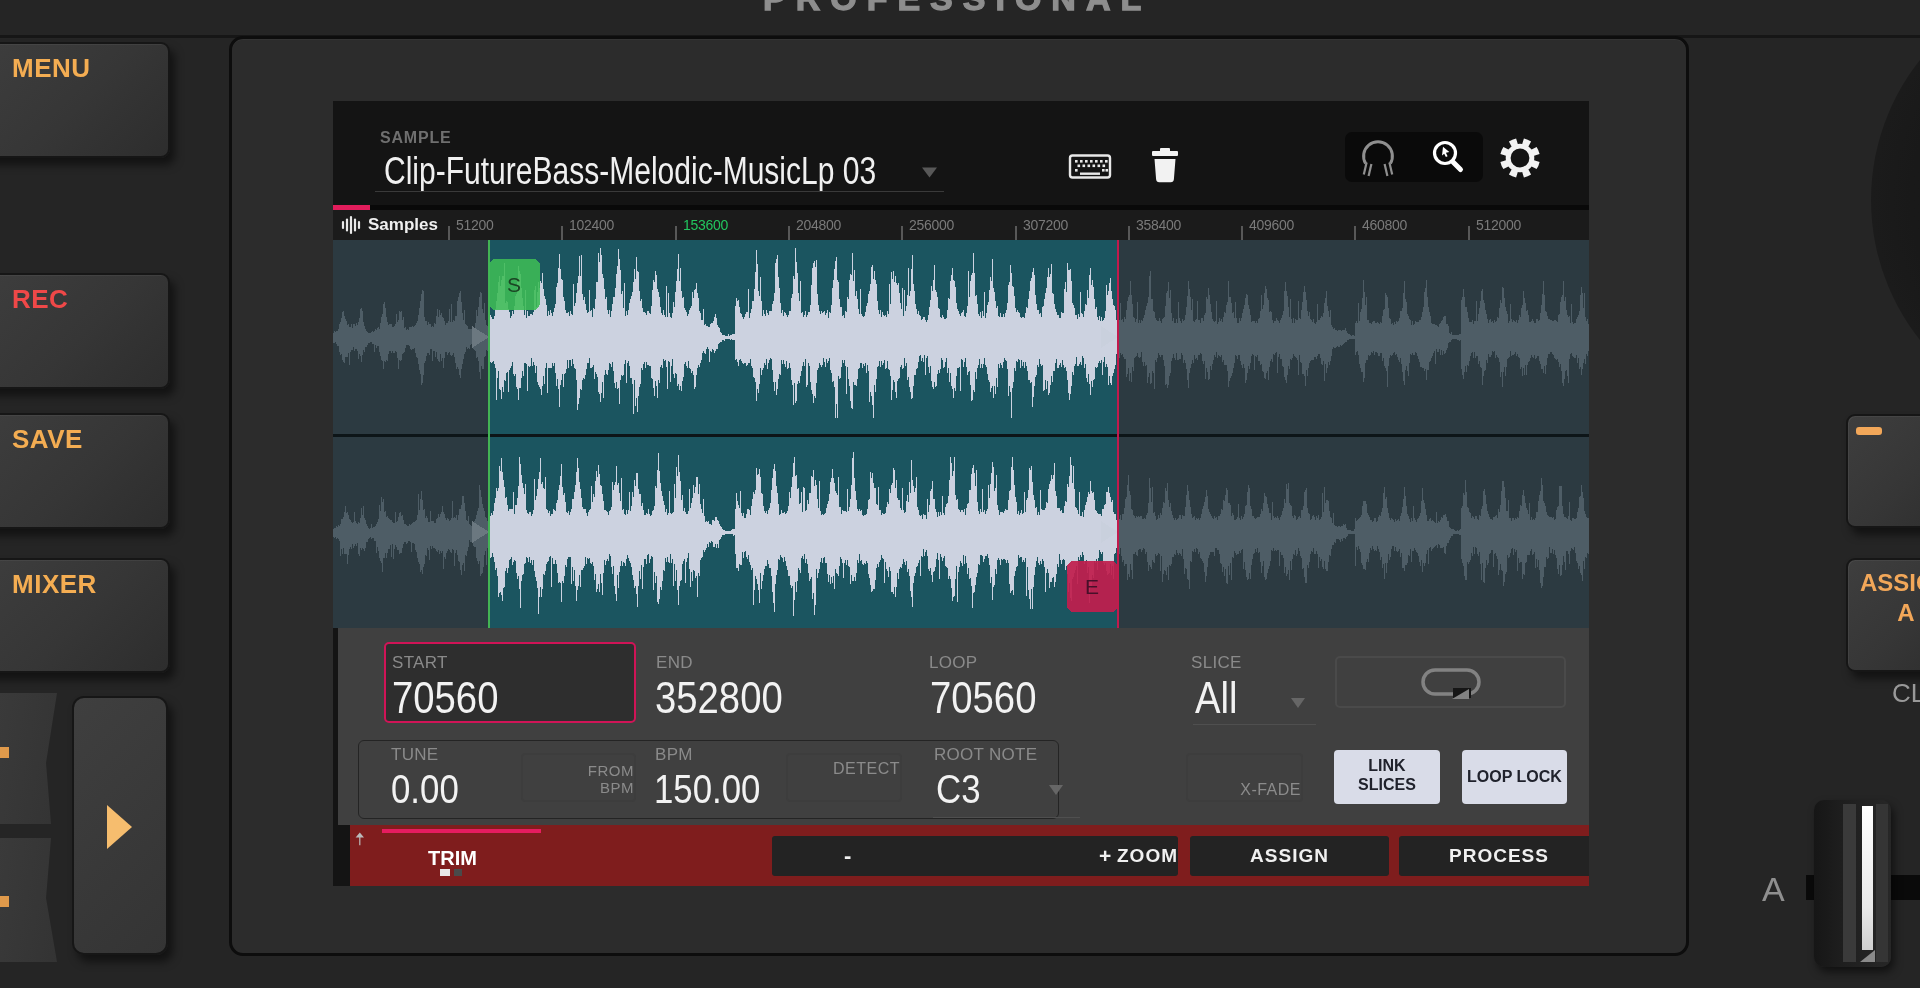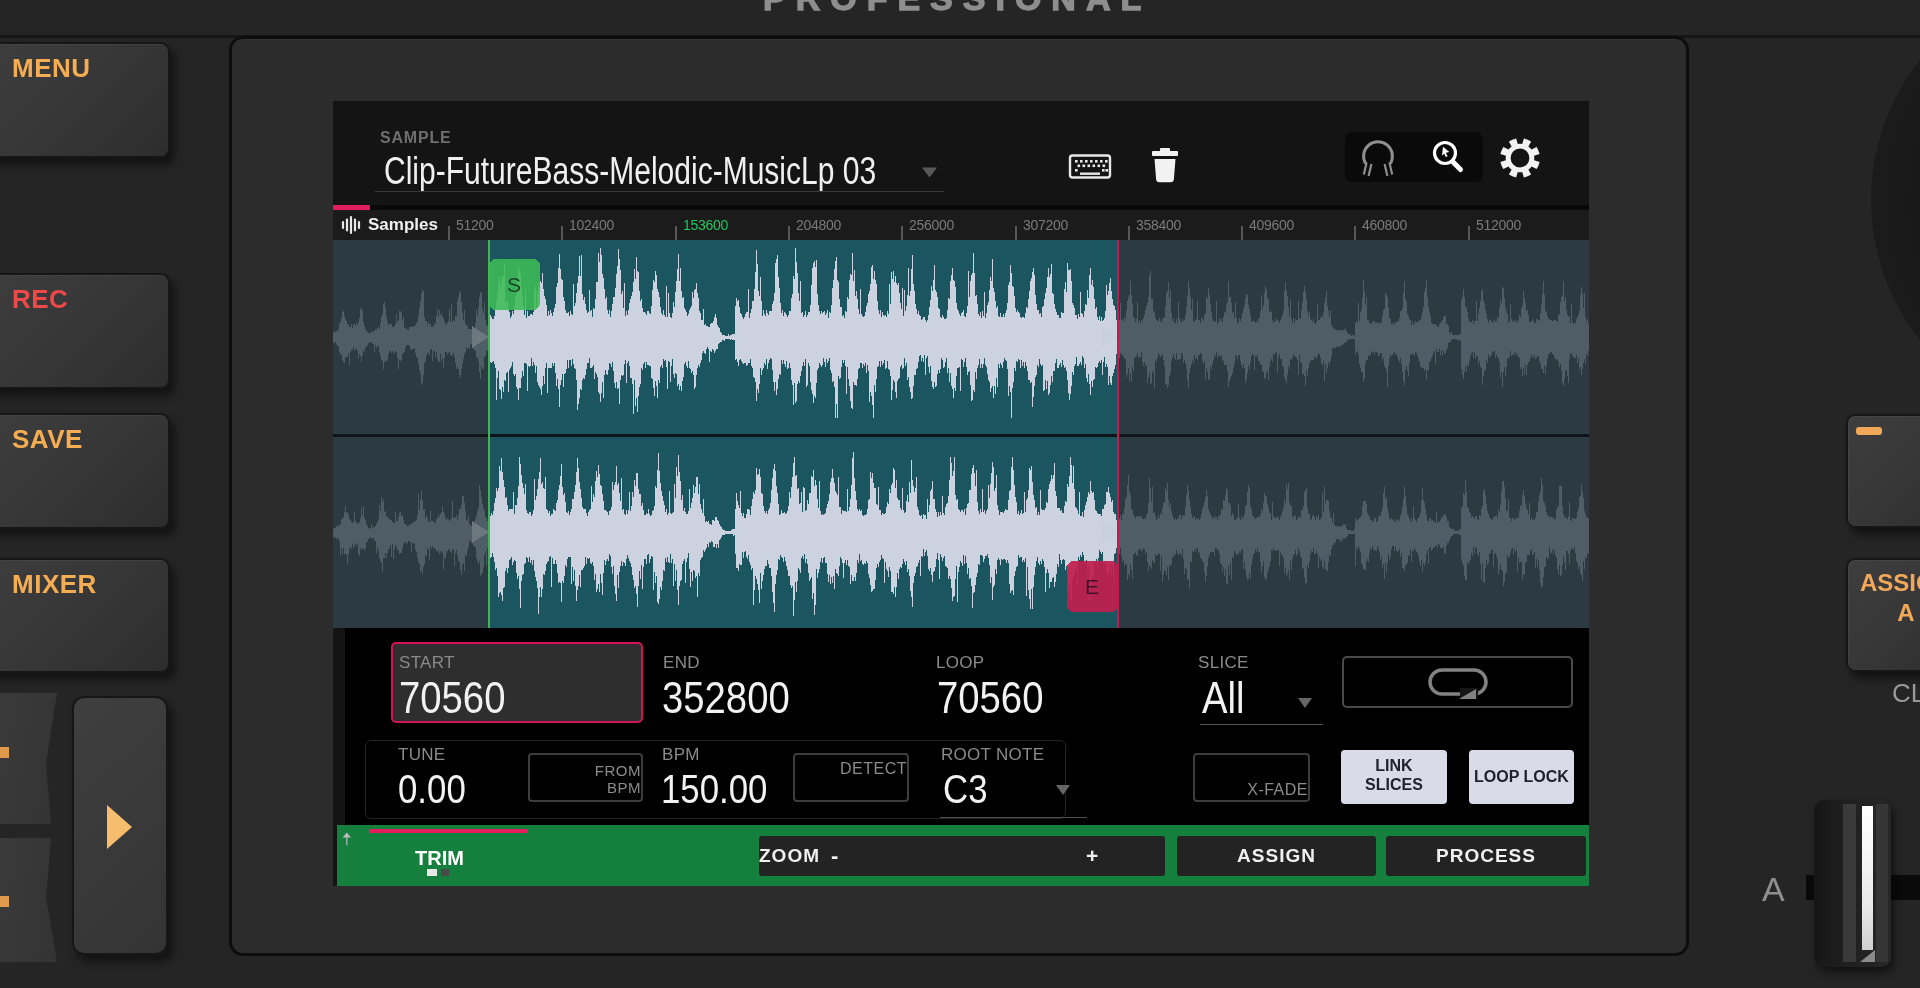--- a/index.html
+++ b/index.html
@@ -158,21 +158,21 @@
       <path d="M768 86L768 108L785 97Z" fill="#c9d0dd"></path>
       <path d="M139 281L139 303L156 292Z" fill="#6b7880"></path>
       <path d="M768 281L768 303L785 292Z" fill="#c9d0dd"></path>
 <rect x="155" y="0" width="2" height="388" fill="#43b454"></rect>
 <rect x="784" y="0" width="2" height="388" fill="#c21a4d"></rect>
 <rect x="156" y="19" width="51" height="51" rx="7" fill="#3dbc55" fill-opacity="0.88"></rect>
 <text x="181" y="52" font-family="Liberation Sans, sans-serif" font-size="21" fill="#1b4423" text-anchor="middle">S</text>
 <rect x="734" y="321" width="51" height="51" rx="7" fill="#c01e4e" fill-opacity="0.93"></rect>
 <text x="759" y="354" font-family="Liberation Sans, sans-serif" font-size="21" fill="#471029" text-anchor="middle">E</text>
 </svg>
-  <div class="abs" style="left:12px;top:527px;width:1256px;height:197px;background:#000000">
+  <div class="abs" style="left:5px;top:527px;width:1256px;height:197px;background:#404040">
     <div class="abs" style="left:20px;top:112px;width:701px;height:79px;border:1px solid #242424;border-radius:6px"></div>
     <div class="abs" style="left:46px;top:14px;width:252px;height:81px;background:#2e2e2e;border:2px solid #d01457;border-radius:5px"></div>
     <div class="lbl" style="left:54px;top:25px">START</div>
     <div class="val" style="left:54px;top:48px">70560</div>
     <div class="lbl" style="left:318px;top:25px">END</div>
     <div class="val" style="left:317px;top:48px">352800</div>
     <div class="lbl" style="left:591px;top:25px">LOOP</div>
     <div class="val" style="left:592px;top:48px">70560</div>
     <div class="lbl" style="left:853px;top:25px">SLICE</div>
     <div class="val" style="left:857px;top:48px">All</div>
@@ -194,28 +194,28 @@
     <div class="val2" style="left:316px;top:141px">150.00</div>
     <div class="obtn" style="left:448px;top:125px;width:116px;height:49px;padding-top:5px;font-size:16px">DETECT</div>
     <div class="lbl" style="left:596px;top:117px">ROOT NOTE</div>
     <div class="val2" style="left:598px;top:141px">C3</div>
     <div class="abs" style="left:711px;top:157px;width:0;height:0;border-left:7px solid transparent;border-right:7px solid transparent;border-top:10px solid #666"></div>
     <div class="abs" style="left:595px;top:189px;width:147px;height:1px;background:#4f4f4f"></div>
     <div class="obtn" style="left:848px;top:125px;width:117px;height:49px;padding-top:26px;font-size:16px">X-FADE</div>
     <div class="wbtn" style="left:996px;top:122px;width:106px;height:54px;padding-top:6px;line-height:19px">LINK<br>SLICES</div>
     <div class="wbtn" style="left:1124px;top:122px;width:105px;height:54px;padding-top:18px">LOOP LOCK</div>
   </div>
-  <div class="abs" style="left:4px;top:724px;width:1256px;height:61px;background:#15803d">
+  <div class="abs" style="left:17px;top:724px;width:1256px;height:61px;background:#7f1d1d">
     <div class="abs" style="left:32px;top:4px;width:159px;height:4px;background:#e61c5f"></div>
     <svg width="22" height="20" style="position:absolute;left:2px;top:5px">
         <path d="M9 19V9.5H4.5L9.75 3 15 9.5h-4.5V19Z" fill="#bbb" transform="scale(.8)"></path>
       </svg>
     <div class="abs" style="left:30px;top:22px;width:145px;text-align:center;font-size:20px;font-weight:bold;color:#fff">TRIM</div>
     <div class="abs" style="left:90px;top:44px;width:10px;height:7px;background:#e8e8e8"></div>
     <div class="abs" style="left:104px;top:44px;width:8px;height:7px;background:#4a4a4a"></div>
     <div class="scrbtn" style="left:422px;top:11px;width:406px;height:40px">
       <div class="abs" style="left:72px;top:7px;font-size:22px">-</div>
-      <div class="abs" style="left:0;top:9px;width:406px;text-align:left;letter-spacing:1px">ZOOM</div>
+      <div class="abs" style="left:0;top:9px;width:406px;text-align:right;letter-spacing:1px">ZOOM</div>
       <div class="abs" style="left:327px;top:8px;font-size:21px">+</div>
     </div>
     <div class="scrbtn" style="left:840px;top:11px;width:199px;height:40px;padding-top:9px;letter-spacing:1px">ASSIGN</div>
     <div class="scrbtn" style="left:1049px;top:11px;width:200px;height:40px;padding-top:9px;letter-spacing:1px">PROCESS</div>
   </div>
 </div>
 </body></html>

